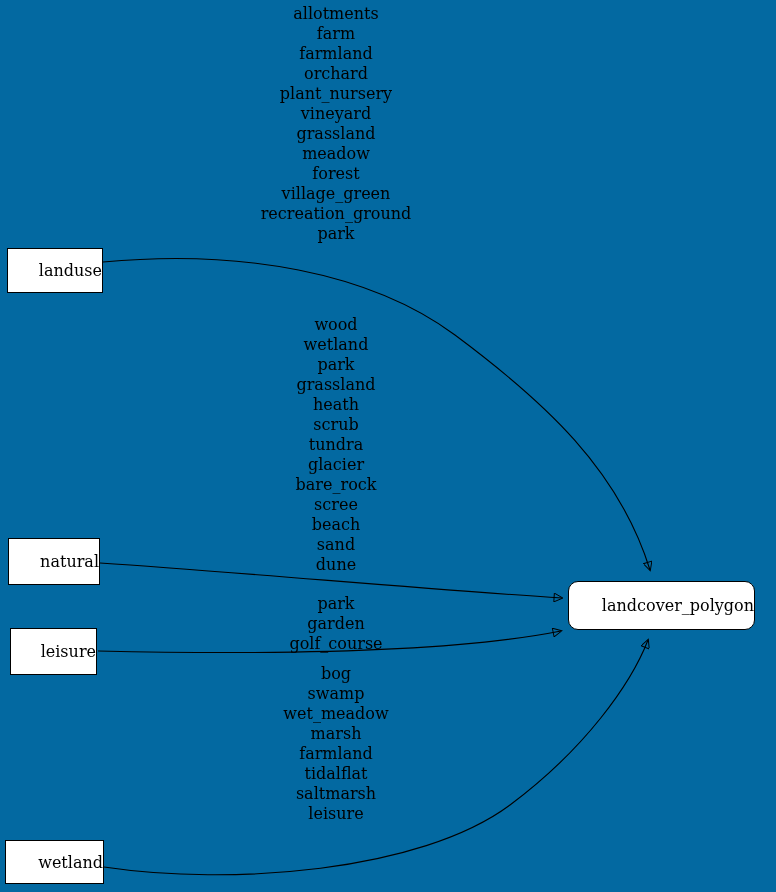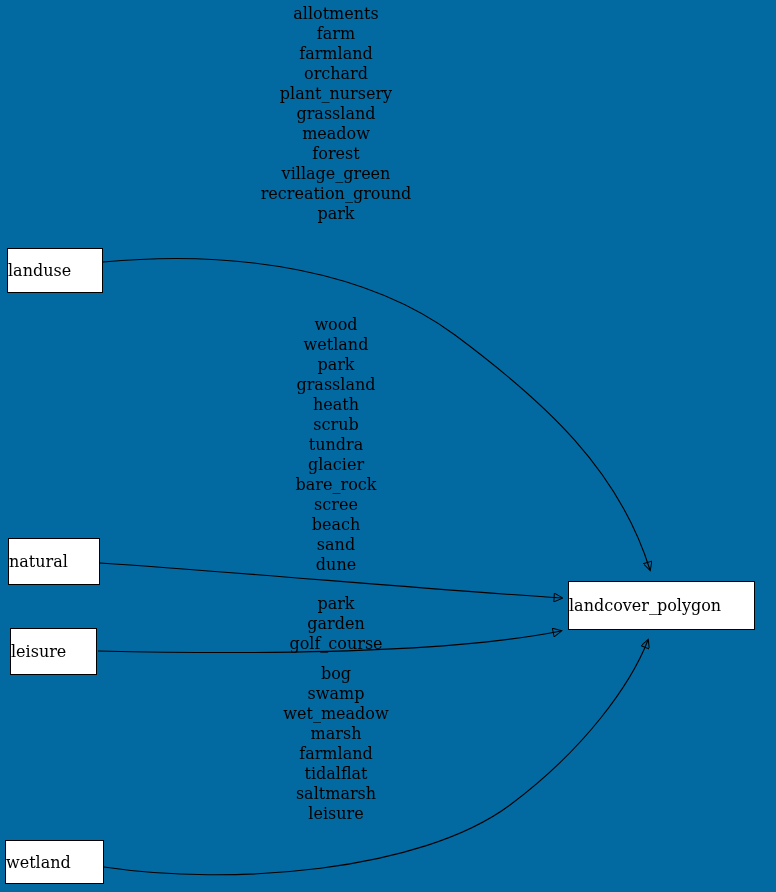--- a/index.html
+++ b/index.html
@@ -20,38 +20,38 @@
     left: 0; top: 0;
     width: 776px; height: 892px;
   }
   .edges-layer path { fill: none; stroke: #000000; stroke-width: 1.1px; }
   .node {
     position: absolute;
     border: 1px solid #000000;
     background: #ffffff;
     display: flex;
     align-items: center;
-    justify-content: flex-start;
+    justify-content: flex-end;
     font-size: 16px;
     white-space: nowrap;
   }
   .edge-label {
     position: absolute;
     width: 280px;
     text-align: center;
     font-size: 16px;
     line-height: 20px;
     white-space: nowrap;
   }
   
   .node-landuse   { left: 7px;   top: 248px; width: 96px;  height: 45px; }
   .node-natural   { left: 8px;   top: 538px; width: 92px;  height: 47px; }
   .node-leisure   { left: 10px;  top: 628px; width: 87px;  height: 47px; }
   .node-wetland   { left: 5px;   top: 840px; width: 99px;  height: 44px; }
-  .node-landcover { left: 568px; top: 581px; width: 187px; height: 49px; }
+  .node-landcover { left: 568px; top: 581px; width: 187px; height: 49px; border-radius: 10px; }
   
   .label-landuse { left: 196px; top: 4px;   }
   .label-natural { left: 196px; top: 315px; }
   .label-leisure { left: 196px; top: 594px; }
   .label-wetland { left: 196px; top: 664px; }
 </style>
 </head>
 <body>
 
 <div class="canvas">
@@ -67,20 +67,21 @@
     <path d="M98,651 C230,654 440,655 561,631" marker-end="url(#arrow)"></path>
     <path d="M104,867 C230,886 420,872 510,805 C585,749 631,684 648,640" marker-end="url(#arrow)"></path>
   </svg>
 
   <div class="edge-label label-landuse">
       <div>allotments</div>
       <div>farm</div>
       <div>farmland</div>
       <div>orchard</div>
       <div>plant_nursery</div>
+      <div>vineyard</div>
       <div>grassland</div>
       <div>meadow</div>
       <div>forest</div>
       <div>village_green</div>
       <div>recreation_ground</div>
       <div>park</div>
     </div>
 
   <div class="edge-label label-natural">
       <div>wood</div>

